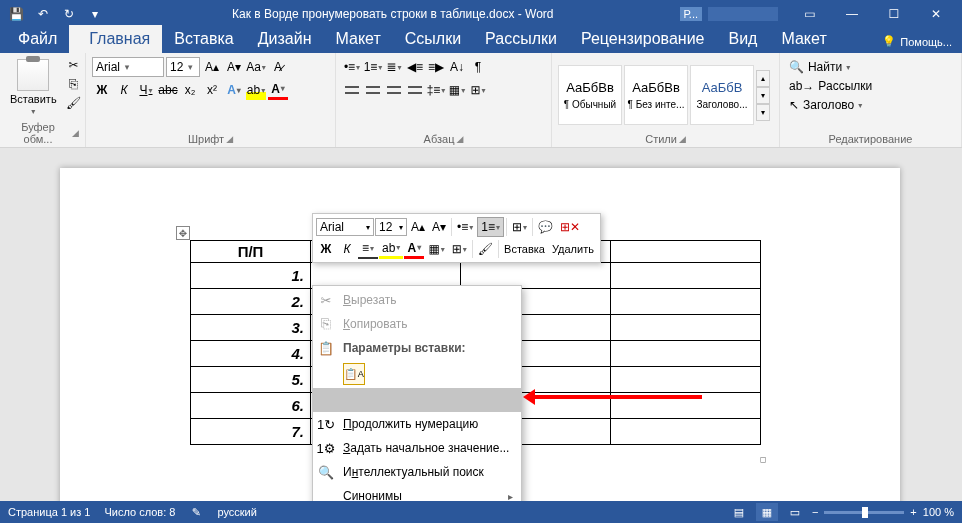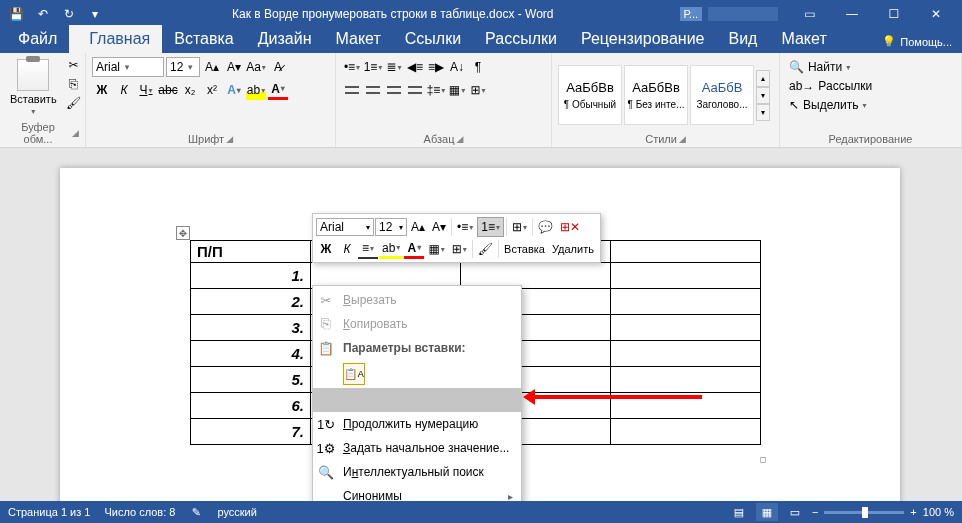--- a/index.html
+++ b/index.html
@@ -59,21 +59,21 @@
 
 .edit-col { display:flex; flex-direction:column; gap:3px; padding:2px; }
 .edit-item { display:flex; align-items:center; gap:4px; font-size:12px; cursor:pointer; padding:1px; }
 
 
 .docarea { position:absolute; top:148px; left:0; right:0; bottom:22px; background:#e6e6e6; overflow:hidden; }
 .page { position:absolute; top:20px; left:60px; width:840px; height:600px; background:#fff; box-shadow:0 0 6px rgba(0,0,0,0.3); }
 .tbl { position:absolute; top:72px; left:130px; border-collapse:collapse; }
 .tbl td { border:1px solid #000; width:150px; height:26px; padding:0 6px; font-family:Arial; font-size:15px; font-weight:bold; font-style:italic; text-align:right; }
 .tbl td:first-child { width:120px; }
-.tbl tr:first-child td { font-style:normal; text-align:left; height:22px; }
+.tbl tr:first-child td { font-style:normal; text-align:center; height:22px; }
 .tbl-handle { position:absolute; width:14px; height:14px; border:1px solid #888; background:#fff; display:flex; align-items:center; justify-content:center; font-size:10px; color:#666; }
 
 
 .minitb { position:absolute; top:213px; left:312px; background:#fff; border:1px solid #c6c6c6; box-shadow:2px 2px 6px rgba(0,0,0,0.25); padding:3px; }
 .minitb-row { display:flex; gap:1px; align-items:center; }
 .mt-sep { width:1px; height:18px; background:#ddd; margin:0 1px; }
 .mt-btn { min-width:20px; height:20px; display:flex; align-items:center; justify-content:center; cursor:pointer; font-size:12px; padding:0 3px; }
 .mt-btn.dd::after { content:'▾'; font-size:8px; color:#666; margin-left:1px; }
 .mt-combo { border:1px solid #ababab; background:#fff; height:18px; display:flex; align-items:center; padding:0 3px; font-size:12px; }
 .mt-highlight { background:#d5d5d5; border:1px solid #a0a0a0; }
@@ -262,21 +262,21 @@
         <span>Стили</span>
         <span class="dlaunch">◢</span>
       </div>
   </div>
 
   <div class="rgroup" style="flex:1">
     <div class="rgroup-body">
       <div class="edit-col">
         <div class="edit-item">🔍 <span>Найти</span> <span style="font-size:8px;color:#666">▾</span></div>
         <div class="edit-item">ab→ <span>Рассылки</span></div>
-        <div class="edit-item">↖ <span>Выделить</span> <span style="font-size:8px;color:#666">▾</span></div>
+        <div class="edit-item">↖ <span>Заголово</span> <span style="font-size:8px;color:#666">▾</span></div>
       </div>
     </div>
     <div class="rgroup-label">
         <span>Редактирование</span>
       </div>
   </div>
 </div>
 
 <div class="docarea">
   <div class="page">

